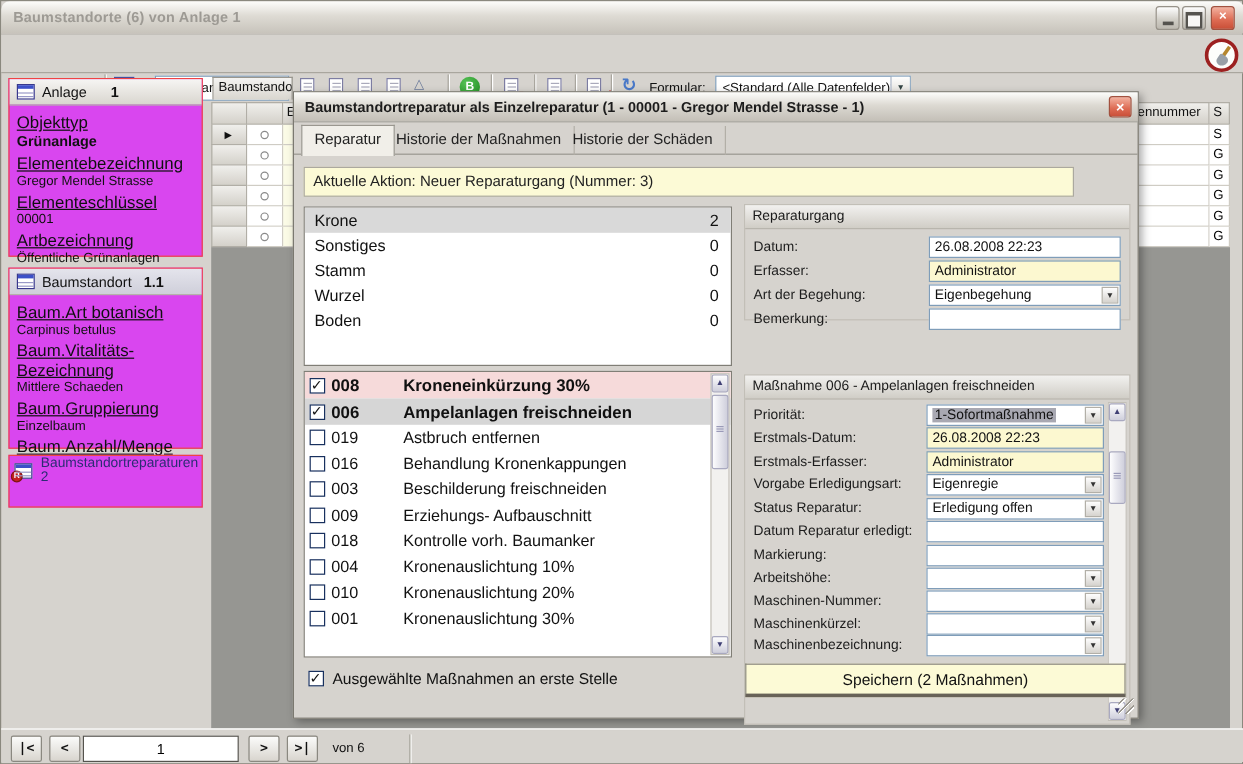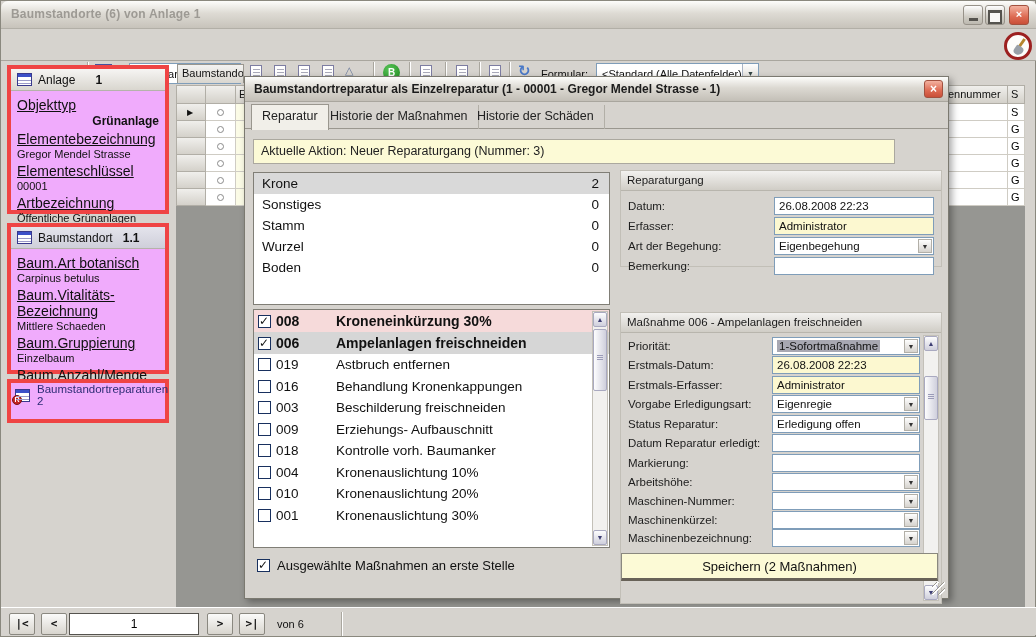--- a/index.html
+++ b/index.html
@@ -37,28 +37,28 @@
   .combo .cval { flex:1; white-space:nowrap; overflow:hidden; }
   .ddsq { width:16px; height:100%; background:linear-gradient(#fefefe,#d8d5ce); border-left:1px solid #aab4c4; color:#344; font-size:7px; display:flex; align-items:center; justify-content:center; flex:none; }
   .bcircle { position:absolute; top:35px; width:17px; height:17px; border-radius:50%; background:radial-gradient(circle at 35% 30%,#57c257,#1d8a1d); color:#fff; font-size:10px; font-weight:bold; text-align:center; line-height:17px; }
   .sync { position:absolute; top:33px; font-size:15px; font-weight:bold; color:#4a79c8; }
   .tlabel { position:absolute; top:39px; font-size:11px; color:#111; }
   .nodig { position:absolute; left:1003px; top:31px; width:28px; height:28px; border-radius:50%; background:#fdfdfb; border:3px solid #9c2020; z-index:60; }
   .nodig .handle { position:absolute; left:13px; top:3px; width:3px; height:11px; background:#b5862e; transform:rotate(35deg); }
   .nodig .blade { position:absolute; left:7px; top:11px; width:9px; height:9px; background:#99a0a8; border-radius:2px 4px 6px 4px; transform:rotate(35deg); }
 
   
-  .panel { position:absolute; left:6px; width:162px; background:#f0abfc; border:4px solid #ef4444; }
+  .panel { position:absolute; left:6px; width:162px; background:#d946ef; border:1px solid #ef4444; }
   .phead { height:22px; background:linear-gradient(#f6f5f3,#d9d6cf); border-bottom:1px solid #b5b2aa; display:flex; align-items:center; gap:6px; padding:0 6px; font-size:12px; color:#111; }
   .phead .pnum { font-weight:bold; margin-left:14px; }
   .p2 .phead { background:linear-gradient(#e4e4ec,#cfcfda); }
   .pbody { padding:3px 6px 4px 6px; }
   .flabel-link { font-size:14px; color:#101010; text-decoration:underline; margin-top:3px; display:block; }
   .fvalue { font-size:11px; color:#111; display:block; margin-top:1px; }
-  .fvalue.b { font-weight:bold; font-size:12px;text-align:right; }
+  .fvalue.b { font-weight:bold; font-size:12px; }
   .ticon { width:15px; height:13px; background:#fff; border:1px solid #39398c; position:relative; flex:none; }
   .ticon::before { content:""; position:absolute; left:0; right:0; top:0; height:3px; background:#3c50c8; }
   .ticon::after { content:""; position:absolute; left:0; right:0; top:6px; height:1px; background:#9a9ac8; box-shadow:0 3px 0 #9a9ac8; }
   .tbadge { position:absolute; left:-4px; bottom:-4px; width:10px; height:10px; border-radius:50%; background:#c32222; border:1px solid #7d1414; color:#fff; font-size:7px; font-weight:bold; display:flex; align-items:center; justify-content:center; }
   .linkrow { display:flex; align-items:center; gap:7px; height:20px; padding:0 4px; font-size:11.5px; color:#2c2c74; }
 
   
   .ttab { position:absolute; left:176px; top:63px; width:67px; height:19px; background:linear-gradient(#f4f3f1,#d9d6cf); border:1px solid #9a978f; border-bottom:none; font-size:11px; color:#111; padding:2px 0 0 4px; white-space:nowrap; overflow:hidden; }
   .thcell { position:absolute; top:84px; height:19px; background:linear-gradient(#f0efec,#d4d1ca); border:1px solid #b1aea6; border-left:none; font-size:11px; color:#111; padding:2px 3px 0 3px; overflow:hidden; white-space:nowrap; }
   .trow-cell { position:absolute; height:17px; border-right:1px solid #cfccc4; border-bottom:1px solid #cfccc4; font-size:11px; overflow:hidden; }

